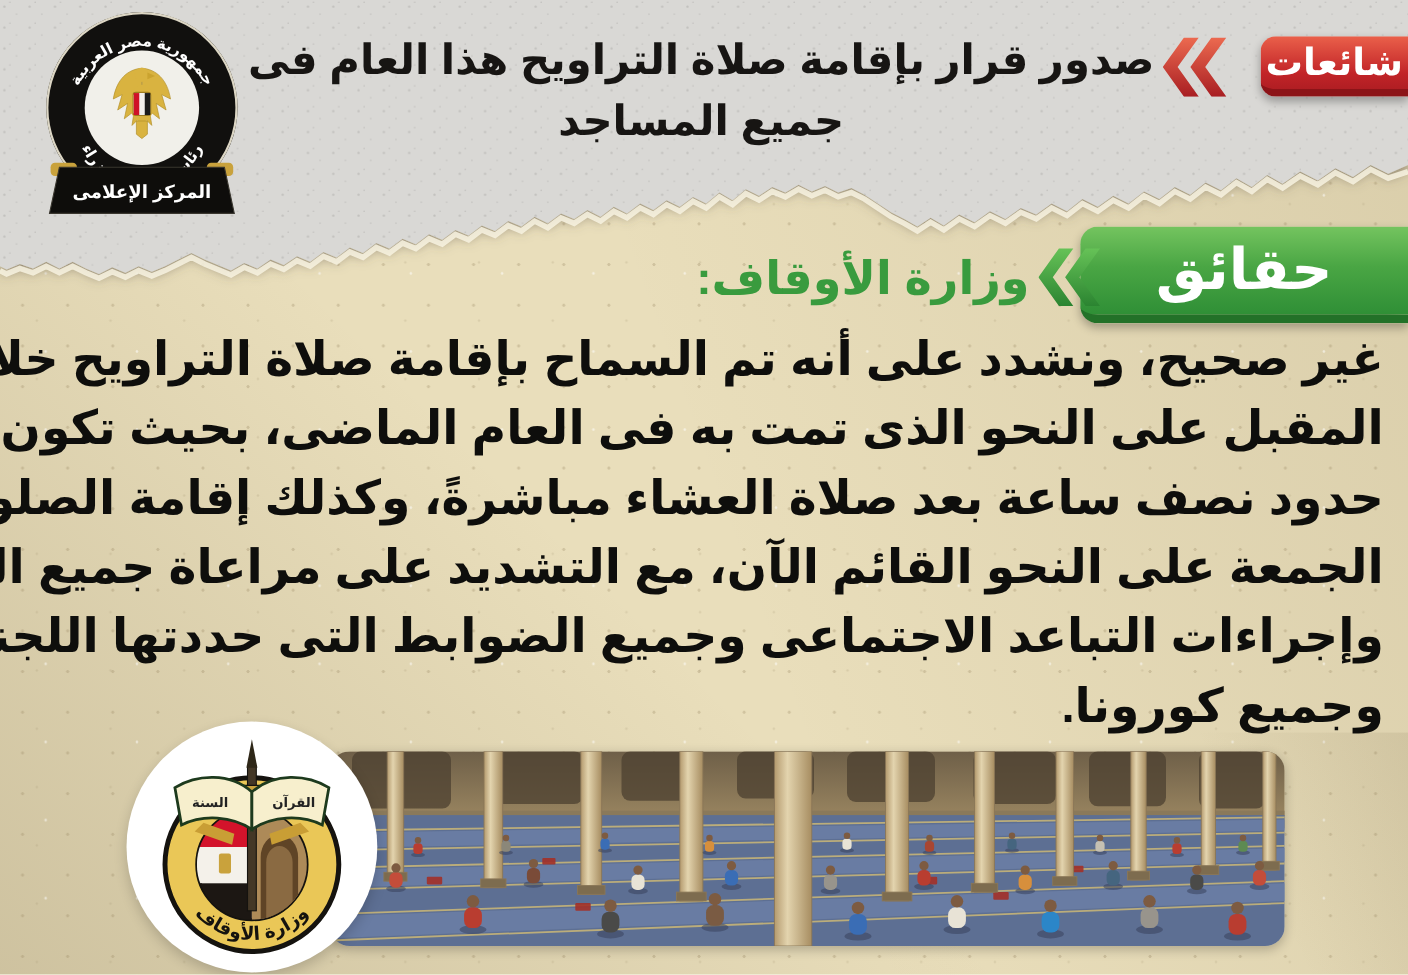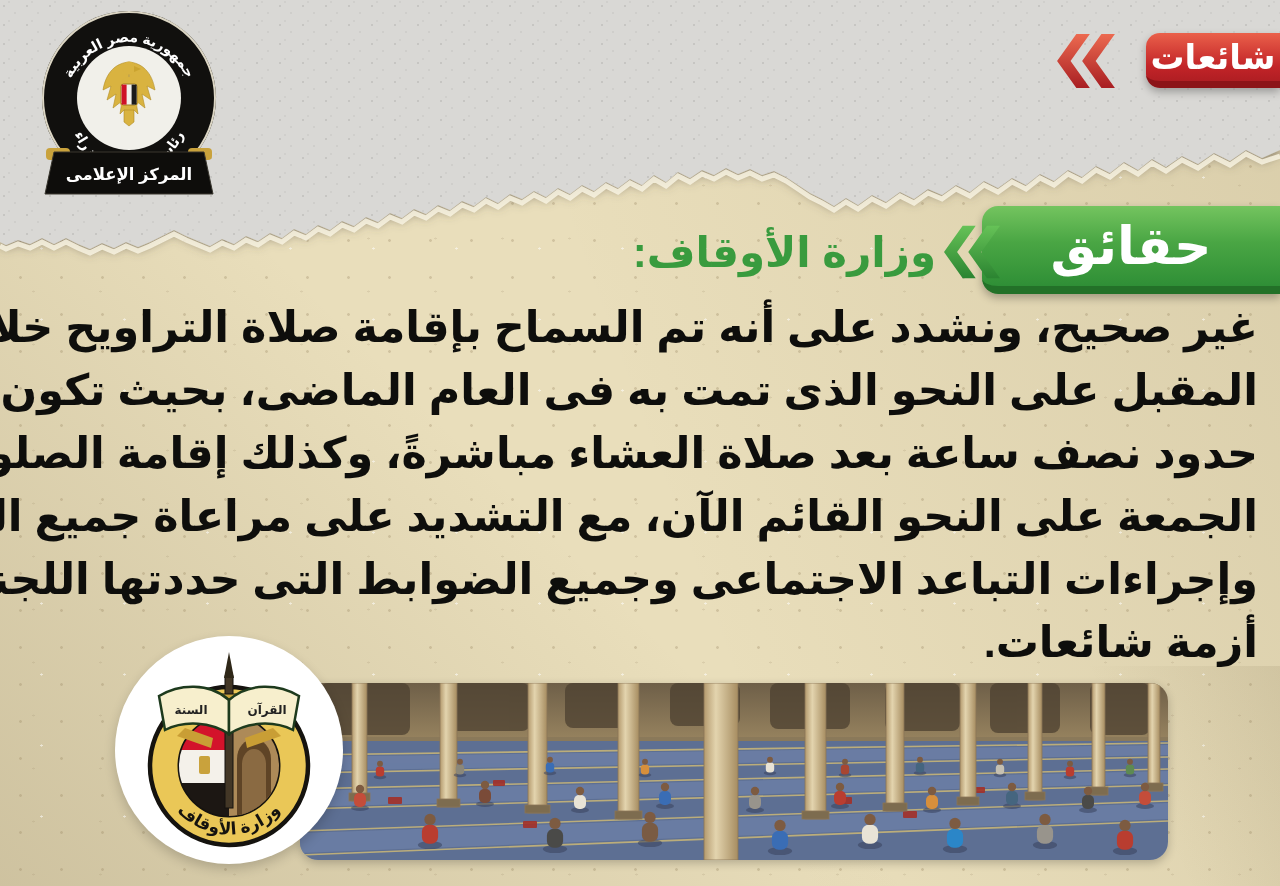--- a/index.html
+++ b/index.html
@@ -33,21 +33,21 @@
   .facts-badge span{color:#fff;font-size:52px;font-weight:800;direction:rtl;}
   .green-chevron{position:absolute;top:222px;right:280px;z-index:6;}
   .facts-source{position:absolute;top:228px;right:344px;z-index:6;
     direction:rtl;font-size:42px;font-weight:800;color:#399b3e;text-align:center;}
   .facts-body{position:absolute;top:296px;right:22px;left:22px;z-index:6;
     direction:rtl;text-align:right;font-size:43px;line-height:63px;font-weight:800;
     color:#0e0e0c;white-space:nowrap;letter-spacing:-0.5px;}
   .mosque-photo{position:absolute;left:300px;top:683px;width:868px;height:177px;z-index:3;
     border-radius:18px;overflow:hidden;box-shadow:0 3px 10px rgba(0,0,0,.22);}
   .mosque-photo svg{display:block;}
-  .awqaf-circle{position:absolute;left:115px;top:636px;width:228px;height:228px;z-index:7;
+  .awqaf-circle{position:absolute;left:115px;top:656px;width:228px;height:228px;z-index:7;
     background:#fff;border-radius:50%;box-shadow:0 5px 12px rgba(0,0,0,.18);}
   .corner-shade{position:absolute;right:0;bottom:0;width:220px;height:220px;z-index:1;
     background:linear-gradient(245deg, rgba(110,95,60,.12), rgba(0,0,0,0) 60%);}
   svg text{font-family:"Liberation Sans","DejaVu Sans",sans-serif;}
 </style>
 </head>
 <body>
 
 <div class="poster">
 
@@ -109,20 +109,21 @@
     <defs>
         <linearGradient id="rg" x1="0" y1="0" x2="0" y2="1">
       <stop offset="0" stop-color="#ec6a50"></stop>
           <stop offset="1" stop-color="#a81e22"></stop>
     </linearGradient>
       </defs>
     <path d="M20,0 L34,0 L14,28 L34,56 L20,56 L0,28 Z" fill="url(#rg)"></path>
     <path d="M46,0 L60,0 L40,28 L60,56 L46,56 L26,28 Z" fill="url(#rg)"></path>
   </svg>
   <div class="rumor-headline">
+    <div>صدور قرار بإقامة صلاة التراويح هذا العام فى جميع المساجد</div>
   </div>
 
   <div class="facts-badge">
     <span>حقائق</span>
   </div>
   <svg class="green-chevron" width="56" height="60" viewBox="0 0 60 56" xmlns="http://www.w3.org/2000/svg">
     <defs>
         <linearGradient id="gg" x1="0" y1="0" x2="0" y2="1">
       <stop offset="0" stop-color="#66c257"></stop>
           <stop offset="1" stop-color="#2b8431"></stop>
@@ -132,21 +133,21 @@
     <path d="M46,0 L60,0 L40,28 L60,56 L46,56 L26,28 Z" fill="url(#gg)"></path>
   </svg>
   <div class="facts-source">وزارة الأوقاف:</div>
 
   <div class="facts-body">
     <div>غير صحيح، ونشدد على أنه تم السماح بإقامة صلاة التراويح خلال شهر رمضان</div>
     <div>المقبل على النحو الذى تمت به فى العام الماضى، بحيث تكون مدتها فى</div>
     <div>حدود نصف ساعة بعد صلاة العشاء مباشرةً، وكذلك إقامة الصلوات وخطبة</div>
     <div>الجمعة على النحو القائم الآن، مع التشديد على مراعاة جميع الإجراءات الاحترازية</div>
     <div>وإجراءات التباعد الاجتماعى وجميع الضوابط التى حددتها اللجنة العليا لإدارة</div>
-    <div>أزمة شائعات.</div>
+    <div>وجميع كورونا.</div>
   </div>
 
   <div class="mosque-photo">
     <svg width="868" height="177" viewBox="0 0 868 177" xmlns="http://www.w3.org/2000/svg">
       <defs>
         <linearGradient id="colg" x1="0" y1="0" x2="1" y2="0">
           <stop offset="0" stop-color="#b49a6e"></stop>
             <stop offset="0.35" stop-color="#e3d4ae"></stop>
             <stop offset="1" stop-color="#a78d61"></stop>
         </linearGradient>

